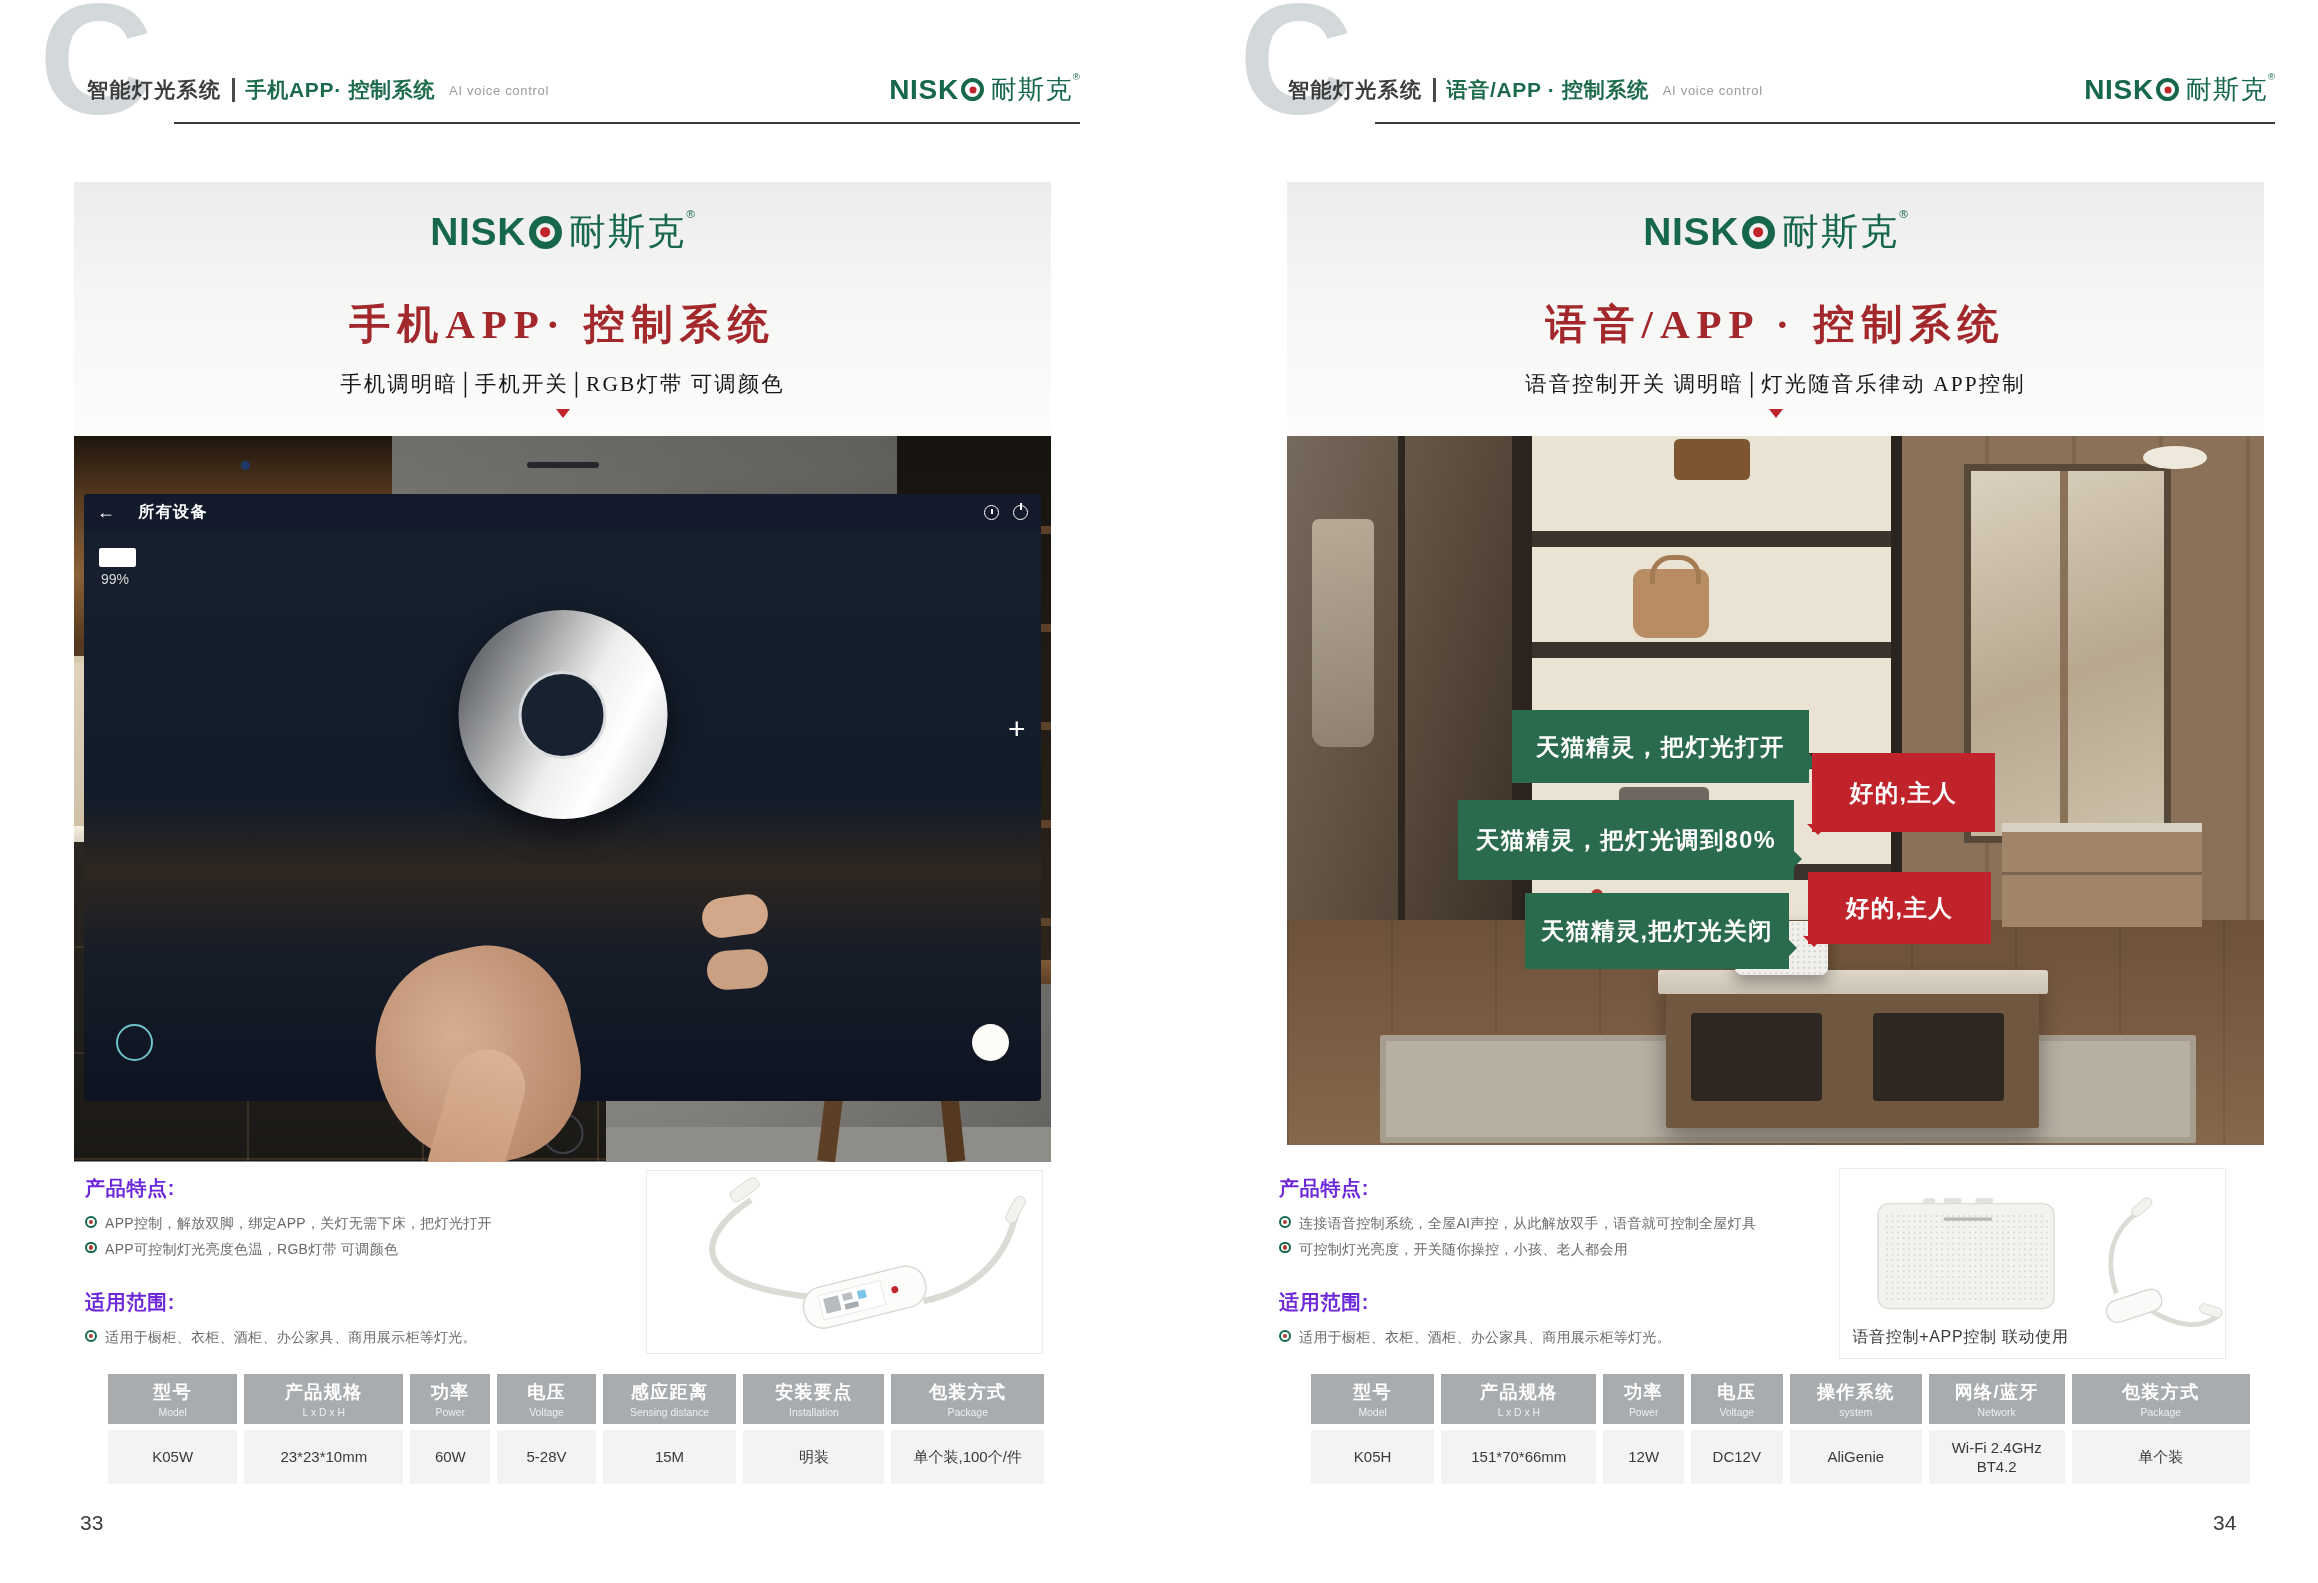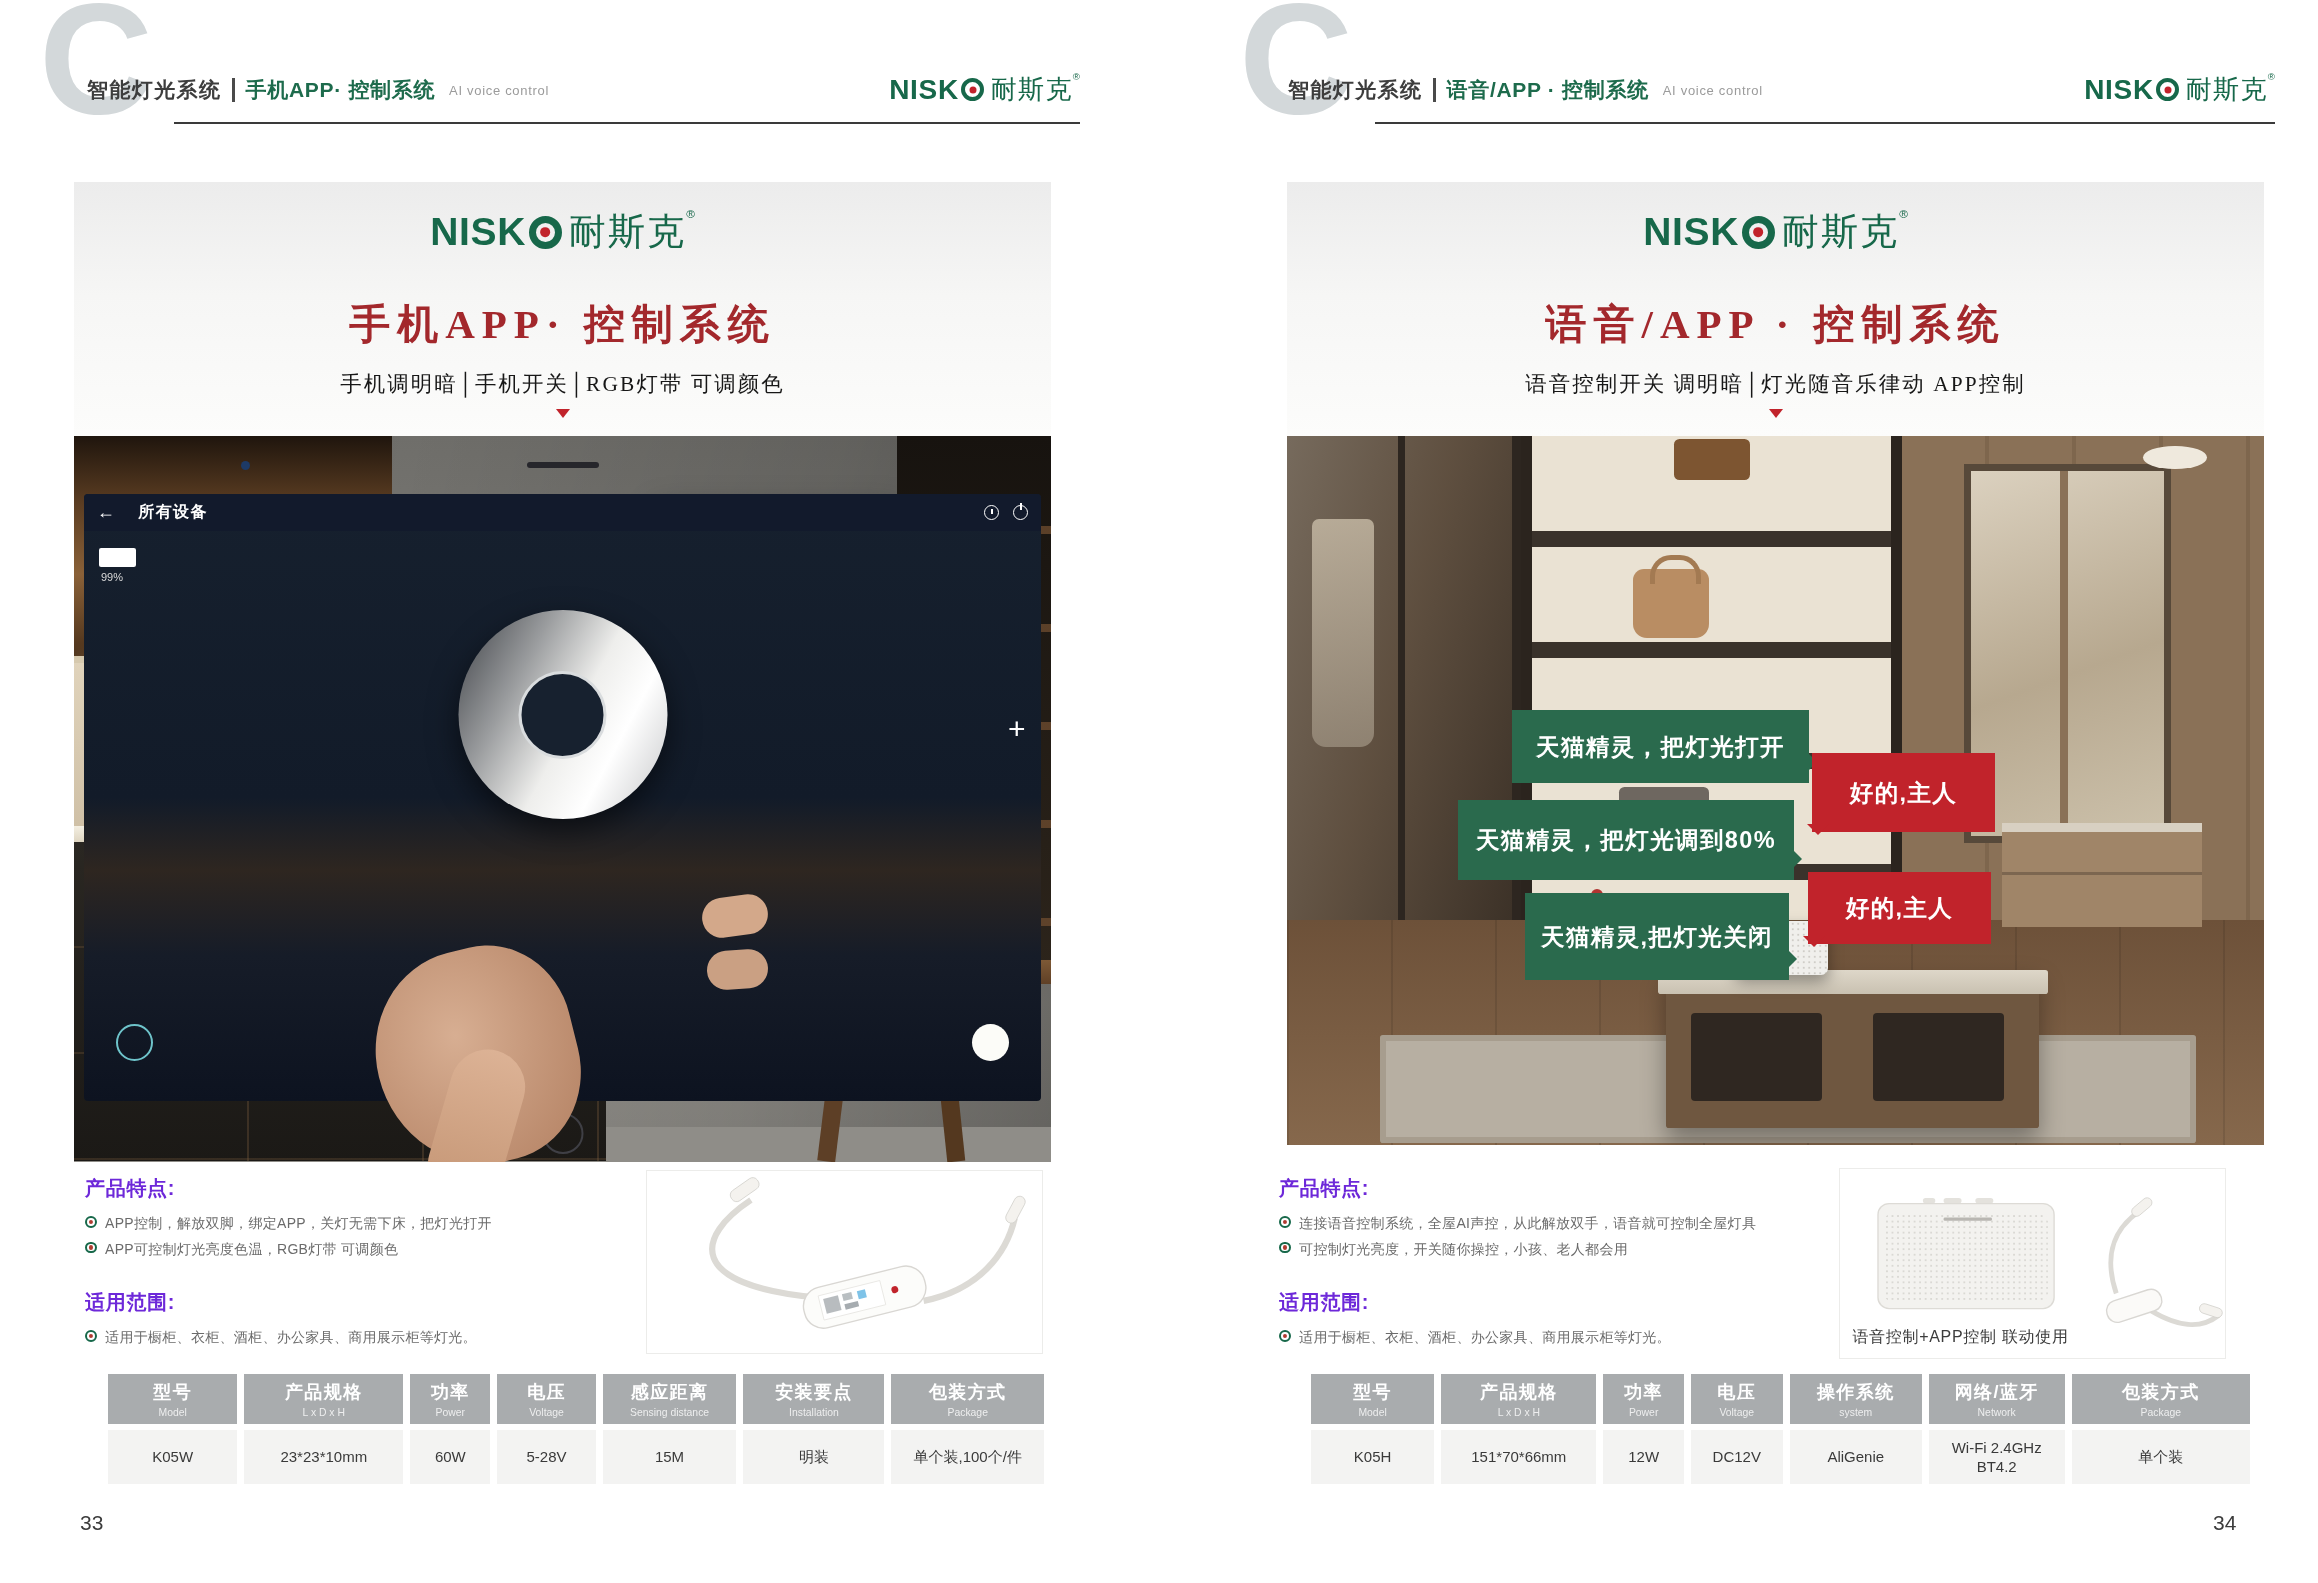--- a/index.html
+++ b/index.html
@@ -96,21 +96,21 @@
   .phone-screen { position:absolute; left:10.4px; right:10.4px; top:58px; bottom:61px; background:linear-gradient(180deg,#16202e 0%,#121b29 50%,#2e2620 62%,#161c28 76%,#0d1320 100%); border-radius:4.1px; overflow:hidden; }
   .scr-topbar { display:flex; align-items:center; height:37px; background:#121a2c; padding:0 12.4px; color:#fff; }
   .scr-back { font-size:18px; }
   .scr-title { font-size:16px; font-weight:700; margin-left:23.5px; letter-spacing:1.4px; }
   .scr-icons { margin-left:auto; display:flex; align-items:center; gap:14px; }
   .i-alarm { width:15px; height:15px; border:1.4px solid #fff; border-radius:50%; position:relative; }
   .i-alarm::after { content:""; position:absolute; left:6.2px; top:2.8px; width:1.4px; height:4.8px; background:#fff; }
   .i-power { width:15px; height:15px; border:1.4px solid #fff; border-radius:50%; position:relative; }
   .i-power::after { content:""; position:absolute; left:5.5px; top:-2.8px; width:2.1px; height:7px; background:#fff; }
   .scr-battery { position:absolute; left:15px; top:54px; width:37px; height:19.4px; background:#ffffff; border-radius:2.1px; }
-  .scr-battery-label { position:absolute; left:16.6px; top:77px; font-size:11px; color:#d8d8d8; }
+  .scr-battery-label { position:absolute; left:16.6px; top:77px; font-size:14px; color:#d8d8d8; }
   .dial { position:absolute; left:50%; top:116px; transform:translateX(-50%); width:209px; height:209px; border-radius:50%; background:linear-gradient(118deg,#43464b 2%,#9b9d9f 30%,#eeeeec 54%,#ffffff 72%,#c3c4c6 100%); box-shadow:0 11px 30px rgba(0,0,0,.55); }
   .dial-core { position:absolute; left:50%; top:50%; transform:translate(-50%,-50%); width:88px; height:88px; border-radius:50%; background:#17212f; border:3.5px solid #d9dcde; }
   .dial-plus { position:absolute; right:15px; top:218px; color:#ffffff; font-size:30px; font-weight:300; }
   .scr-dot-off { position:absolute; left:32px; bottom:40px; width:37px; height:37px; border:2.8px solid #6ec3ca; border-radius:50%; }
   .scr-dot-on { position:absolute; right:32px; bottom:40px; width:37px; height:37px; background:#fcfcf8; border-radius:50%; }
   .phone-home { position:absolute; left:50%; bottom:8.3px; transform:translateX(-50%); width:41px; height:41px; border:2.1px solid #3f3f45; border-radius:50%; }
 
   
   .c-leftglass { left:0; top:0; width:234px; height:582px; background:linear-gradient(105deg,rgba(233,221,203,.28) 0%,rgba(120,100,80,.45) 45%,rgba(40,32,25,.55) 100%),#4a3e32; border-right:9.7px solid #2d2620; }
   .c-leftglass::after { content:""; position:absolute; left:111px; top:0; width:7px; height:100%; background:#2d2620; }
@@ -143,21 +143,21 @@
   .c-speaker { left:448px; top:485px; width:93px; height:54px; background:#f0efec; border-radius:7px; background-image:radial-gradient(#cfcdc8 0.8px,transparent 1.1px); background-size:5.5px 5.5px; box-shadow:0 7px 15px rgba(0,0,0,.35); z-index:3; }
 
   
   .bubble { position:absolute; display:flex; align-items:center; justify-content:center; color:#ffffff; font-size:23.5px; font-weight:600; letter-spacing:1.4px; z-index:10; }
   .bubble.green { background:#2a6a4d;margin-top:28px; }
   .bubble.red { background:#c1232b; }
   .bubble.green::after { content:""; position:absolute; right:-16.6px; bottom:12.4px; border:9.7px solid transparent; border-left-color:#2a6a4d; }
   .bubble.red::after { content:""; position:absolute; left:-5.5px; bottom:-14px; border:11px solid transparent; border-top-color:#c1232b; }
   .bub-g1 { left:225px; top:246px; width:297px; height:73px; }
   .bub-g2 { left:171px; top:336px; width:336px; height:80px; }
-  .bub-g3 { left:238px; top:429px; width:264px; height:87px; }
+  .bub-g3 { left:238px; top:429px; width:264px; height:76px; }
   .bub-r1 { left:525px; top:317px; width:183px; height:79px; }
   .bub-r2 { left:521px; top:436px; width:183px; height:72px; }
 
   
   .features { position:absolute; top:1175px; }
   .page-left .features { left:85px; width:539px; }
   .page-right .features { left:120px; width:553px; }
   .feat-title { font-size:20px; font-weight:700; color:#6d28d9; letter-spacing:0.7px; margin-bottom:11px; }
   .scope-title { margin-top:30px; }
   .bullet { display:flex; align-items:flex-start; gap:8.3px; margin:5.5px 0; }

